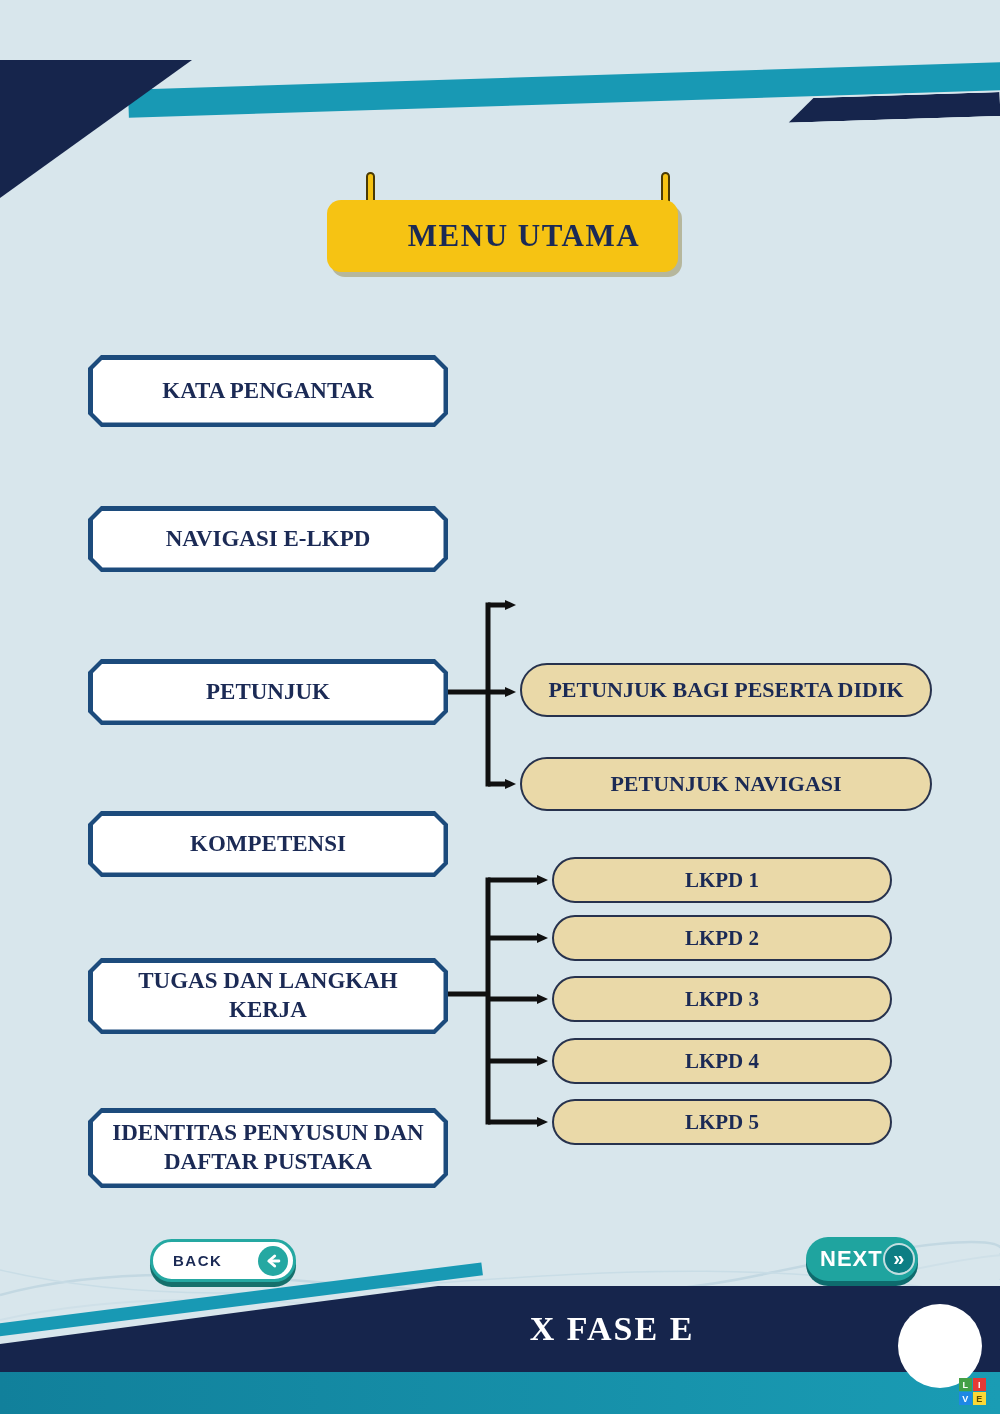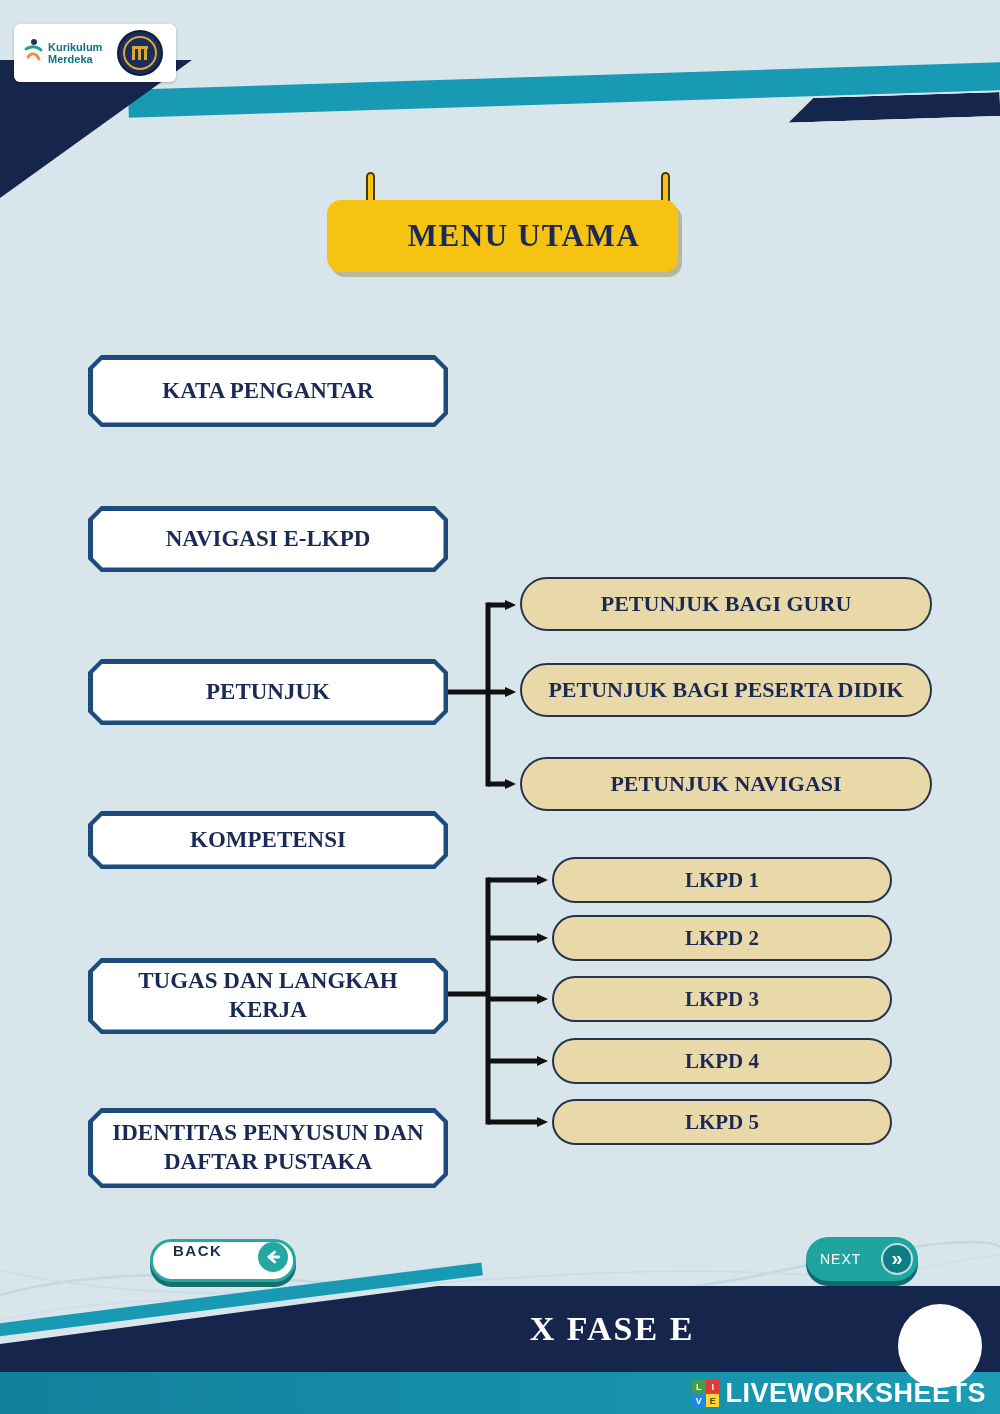--- a/index.html
+++ b/index.html
@@ -73,62 +73,46 @@
     font-size:27px; color:#fff; letter-spacing:.5px; }
   .brand-grid { display:grid; grid-template-columns:13px 13px; grid-template-rows:13px 13px;
     gap:1px; }
   .tile { display:flex; align-items:center; justify-content:center;
     font-size:9px; color:#fff; font-family:"Liberation Sans",sans-serif; }
   .tile-0 { background:#43a047; } .tile-1 { background:#e53935; }
   .tile-2 { background:#1e88e5; } .tile-3 { background:#fdd835; color:#5a4a00; }
   
   .back-btn { position:absolute; left:150px; top:1239px; width:146px; height:43px;
     border-radius:22px; background:#fff; border:3px solid #25a8a2;
-    box-shadow:0 5px 0 #16706c; display:flex; 
+    box-shadow:0 5px 0 #16706c; display:flex; align-items:center;
     justify-content:space-between; padding:0 5px 0 20px; cursor:pointer; }
   .back-label { font-family:"Liberation Sans",sans-serif; font-weight:bold;
     font-size:15px; letter-spacing:1.5px; color:#1b2a55; }
   .back-circle { width:30px; height:30px; border-radius:50%; background:#25a8a2;
     display:flex; align-items:center; justify-content:center; flex:none; }
   .next-btn { position:absolute; left:806px; top:1237px; width:112px; height:44px;
     border-radius:22px; background:#1fa49f; box-shadow:0 5px 0 #0e6b6d;
     display:flex; align-items:center; justify-content:space-between;
     padding:0 5px 0 14px; cursor:pointer; }
-  .next-label { font-family:"Liberation Sans",sans-serif; font-weight:normal;
-    font-size:14px; letter-spacing:1px; color:#fff; }
+  .next-label { font-family:"Liberation Sans",sans-serif; font-weight:bold;
+    font-size:22px; letter-spacing:1px; color:#fff; }
   .next-circle { width:32px; height:32px; border-radius:50%; background:#0d7e84;
     border:2px solid rgba(255,255,255,.75); display:flex; align-items:center;
     justify-content:center; flex:none; color:#fff; font-family:"Liberation Sans",sans-serif;
     font-weight:bold; font-size:20px; line-height:1; padding-bottom:3px; }
 </style>
 </head>
 <body>
 
 <div class="page">
 
   <div class="band-teal-top"></div>
   <div class="band-navy-right"></div>
   <div class="tri-navy-left"></div>
 
-  <div class="logo-card">
-    <div class="km-logo">
-      <span>
-        <svg width="22" height="28" viewBox="0 0 22 28">
-          <circle cx="12" cy="5" r="3" fill="#1d3557"></circle>
-          <path d="M4 12 C9 9, 15 9, 19 13" stroke="#2a9d8f" stroke-width="3" fill="none" stroke-linecap="round"></path>
-          <path d="M6 20 C10 15, 14 16, 17 22" stroke="#e9963a" stroke-width="3" fill="none" stroke-linecap="round"></path>
-        </svg>
-      </span>
-      <span class="km-text">Kurikulum Merdeka</span>
-    </div>
-    <div class="unp-emblem">
-      <div class="emblem-ring"></div>
-      <div class="emblem-core"></div>
-    </div>
-  </div>
 
   <div class="nail" style="left:366px;"></div>
   <div class="nail" style="left:661px;"></div>
   <div class="sign">MENU UTAMA</div>
 
   <svg class="waves" width="1000" height="180">
     <path d="M0,95 C220,35 480,135 760,75 S1000,55 1000,55" stroke="#c3d8e2" stroke-width="2.5" fill="none"></path>
     <path d="M0,120 C260,60 520,160 820,90 S1000,75 1000,80" stroke="#cfe0e8" stroke-width="2" fill="none"></path>
     <path d="M0,70 C300,140 600,20 1000,100" stroke="#c9dde6" stroke-width="1.5" fill="none"></path>
   </svg>
@@ -139,57 +123,53 @@
   <div class="corner-circle"></div>
   <div class="phase">X FASE E</div>
 
   <div class="brand">
     <span class="brand-grid">
       <span class="tile tile-0">L</span>
       <span class="tile tile-1">I</span>
       <span class="tile tile-2">V</span>
       <span class="tile tile-3">E</span>
     </span>
-    <span>LIVEWORKSHEETS</span>
   </div>
 
   <div class="menu-btn oct" style="top:355px;height:72px;">
     <div class="menu-btn-inner">
         <span>KATA PENGANTAR</span>
       </div>
   </div>
   <div class="menu-btn oct" style="top:506px;height:66px;">
     <div class="menu-btn-inner">
         <span>NAVIGASI E-LKPD</span>
       </div>
   </div>
   <div class="menu-btn oct" style="top:659px;height:66px;">
     <div class="menu-btn-inner">
         <span>PETUNJUK</span>
       </div>
   </div>
-  <div class="menu-btn oct" style="top:811px;height:58px;">
+  <div class="menu-btn oct" style="top:811px;height:66px;">
     <div class="menu-btn-inner">
         <span>KOMPETENSI</span>
       </div>
   </div>
   <div class="menu-btn oct" style="top:958px;height:76px;">
     <div class="menu-btn-inner">
         <span>TUGAS DAN LANGKAH KERJA</span>
       </div>
   </div>
   <div class="menu-btn oct" style="top:1108px;height:80px;">
     <div class="menu-btn-inner">
         <span>IDENTITAS PENYUSUN DAN DAFTAR PUSTAKA</span>
       </div>
   </div>
 
-  <div class="pill pill-lg" style="top:577px;">
-    <span>PETUNJUK BAGI GURU</span>
-  </div>
   <div class="pill pill-lg" style="top:663px;">
     <span>PETUNJUK BAGI PESERTA DIDIK</span>
   </div>
   <div class="pill pill-lg" style="top:757px;">
     <span>PETUNJUK NAVIGASI</span>
   </div>
 
   <div class="pill pill-sm" style="top:857px;">
     <span>LKPD 1</span>
   </div>

